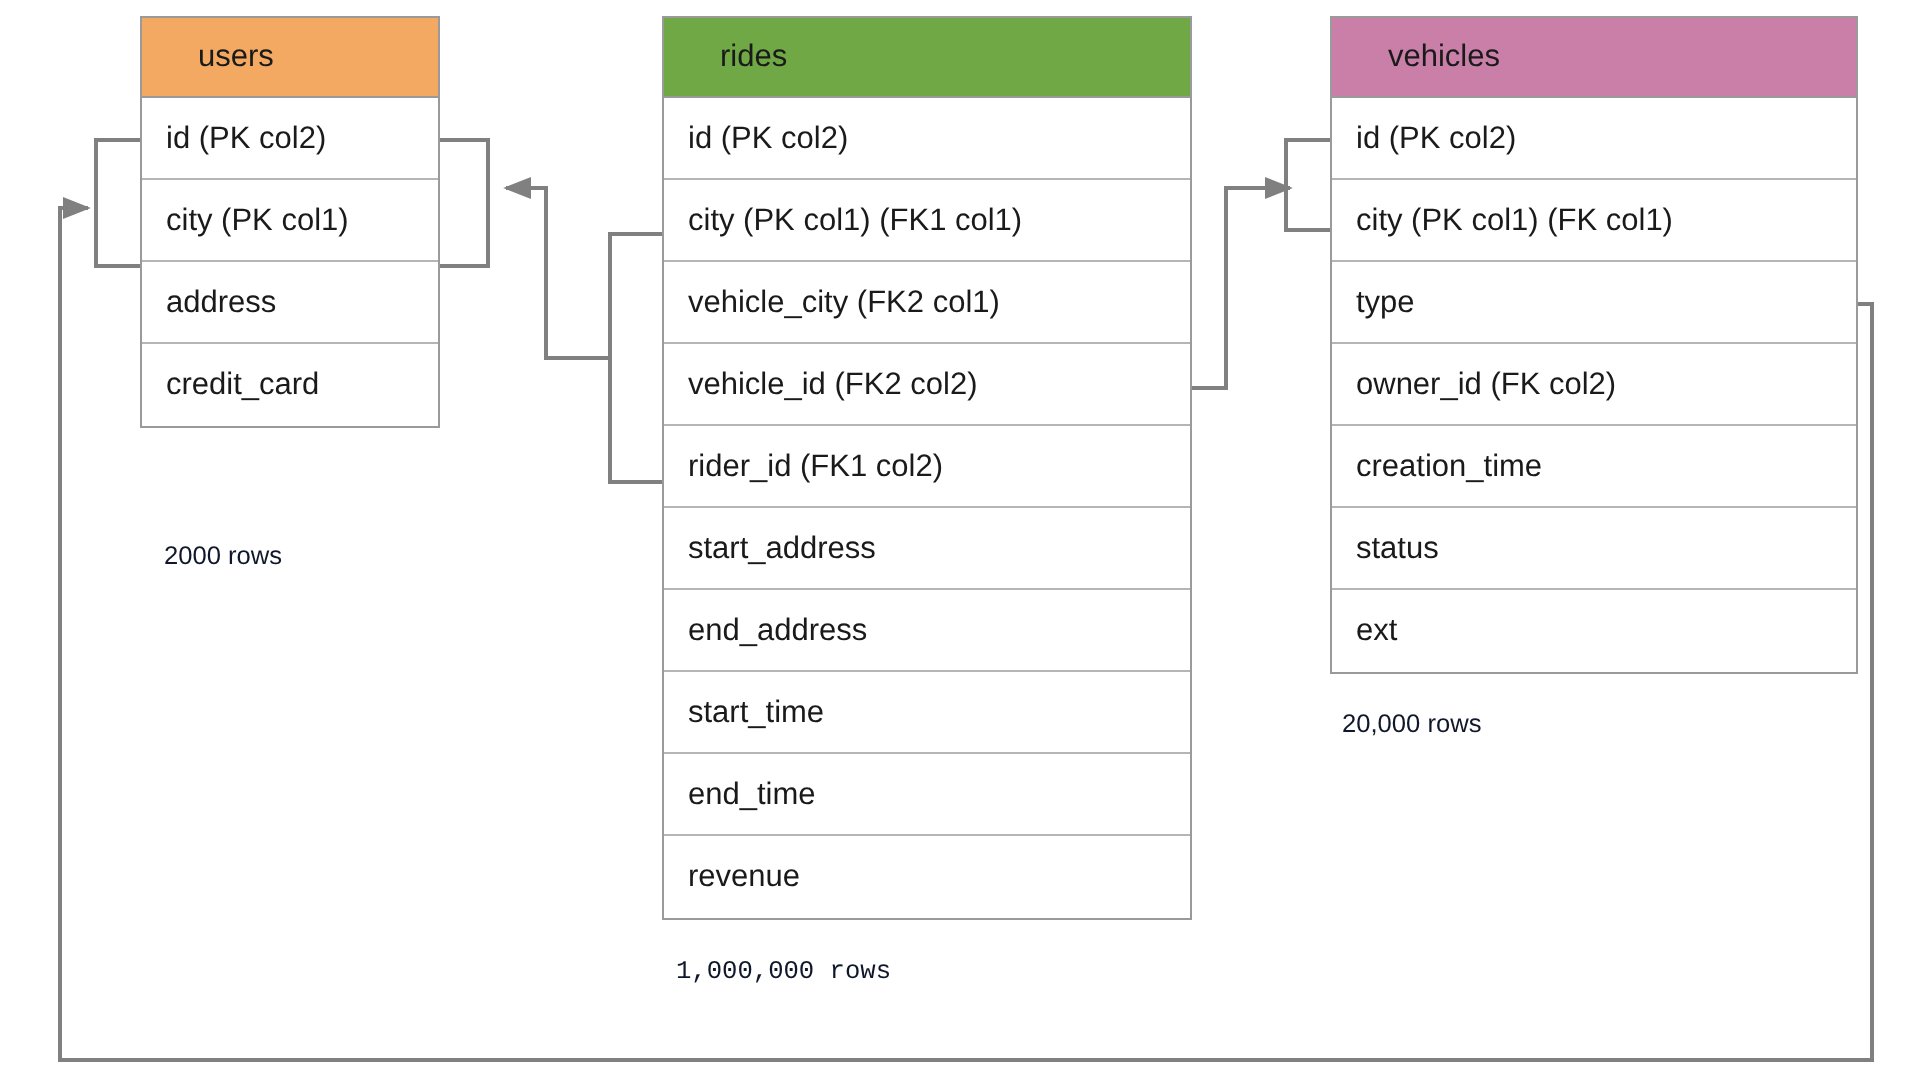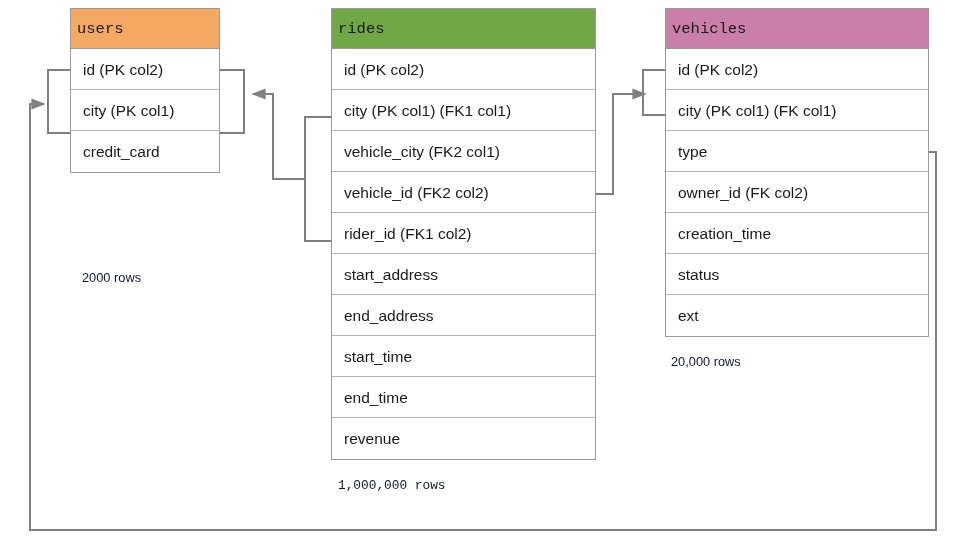--- a/index.html
+++ b/index.html
@@ -25,28 +25,27 @@
   .table-box {
     position: absolute;
     border: 1px solid #9a9a9a;
     box-sizing: border-box;
     background: #ffffff;
     z-index: 5;
   }
   .table-header {
     height: 40px;
     line-height: 40px;
-    padding: 0 0 0 6px;
+    padding: 0 0 0 28px;
     font-size: 15.5px;
     color: #1a1a1a;
     box-sizing: border-box;
     border-bottom: 1px solid #9a9a9a;
     white-space: nowrap;
     overflow: hidden;
-    font-family: Liberation Mono, monospace;
   }
   .table-row {
     height: 41px;
     line-height: 41px;
     padding: 0 0 2px 12px;
     font-size: 15.5px;
     color: #1a1a1a;
     box-sizing: border-box;
     border-bottom: 1px solid #b5b5b5;
     white-space: nowrap;
@@ -100,20 +99,21 @@
 
       <path d="M 886 115 L 911 115 L 911 196 L 886 196"></path>
       <path d="M 911 152 L 936 152 L 936 530 L 30 530 L 30 104 L 44 104" marker-end="url(#arrow-right)"></path>
     </g>
   </svg>
 
   <div class="table-box" id="users-box">
     <div class="table-header" style="background:#F4A962">users</div>
     <div class="table-row">id (PK col2)</div>
     <div class="table-row">city (PK col1)</div>
+    <div class="table-row">address</div>
     <div class="table-row last">credit_card</div>
   </div>
   <div class="row-count" id="users-rows">2000 rows</div>
 
   <div class="table-box" id="rides-box">
     <div class="table-header" style="background:#70A845">rides</div>
     <div class="table-row">id (PK col2)</div>
     <div class="table-row">city (PK col1) (FK1 col1)</div>
     <div class="table-row">vehicle_city (FK2 col1)</div>
     <div class="table-row">vehicle_id (FK2 col2)</div>

